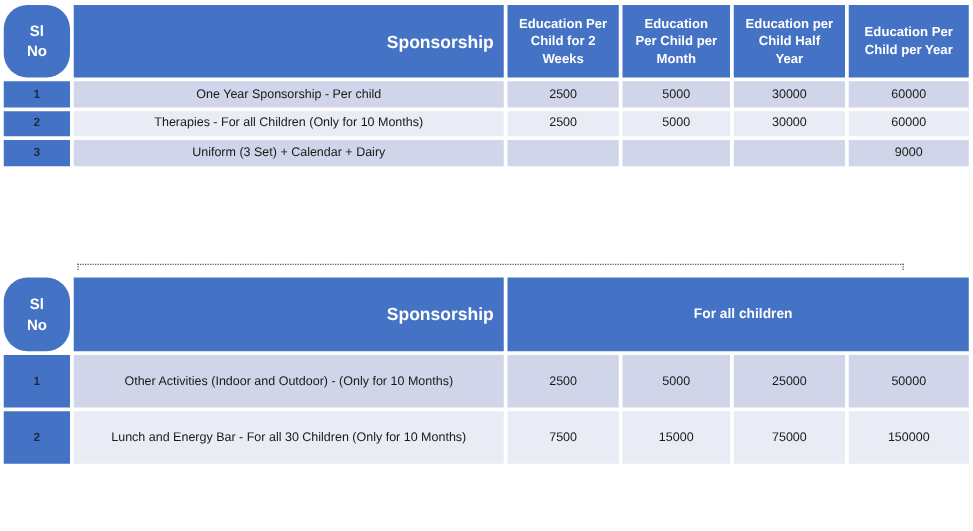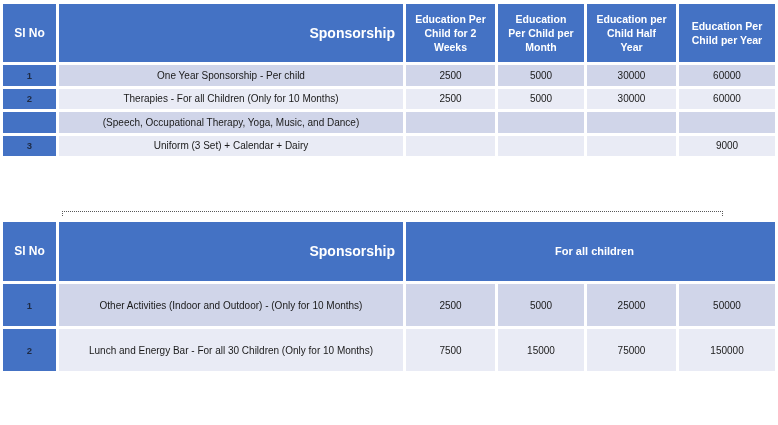--- a/index.html
+++ b/index.html
@@ -36,21 +36,21 @@
     color: #ffffff;
     font-weight: bold;
     text-align: center;
     vertical-align: middle;
     padding: 0 8px;
     line-height: 1.35;
   }
   .t1 th { height: 58px; }
   .t2 th { height: 59px; }
 
-  th.sl-h  { font-size: 12px; padding: 0 2px; }
+  th.sl-h  { font-size: 12px; padding: 0 12px; border-radius: 19px; }
   th.sp-h  { font-size: 14px; text-align: right; }
   th.col-h { font-size: 10.5px; }
   th.merged-h { font-size: 11px; padding-left: 16px; }
 
   td {
     text-align: center;
     vertical-align: middle;
     font-size: 10px;
     color: #1a1a1a;
     padding: 0 10px;
@@ -115,28 +115,20 @@
       </tr>
       <tr>
         <td class="sl">2</td>
         <td>Therapies - For all Children (Only for 10 Months)</td>
         <td>2500</td>
         <td>5000</td>
         <td>30000</td>
         <td>60000</td>
       </tr>
       <tr>
-        <td class="sl"></td>
-        <td>(Speech, Occupational Therapy, Yoga, Music, and Dance)</td>
-        <td></td>
-        <td></td>
-        <td></td>
-        <td></td>
-      </tr>
-      <tr>
         <td class="sl">3</td>
         <td>Uniform (3 Set) + Calendar + Dairy</td>
         <td></td>
         <td></td>
         <td></td>
         <td>9000</td>
       </tr>
     </tbody>
   </table>
 

